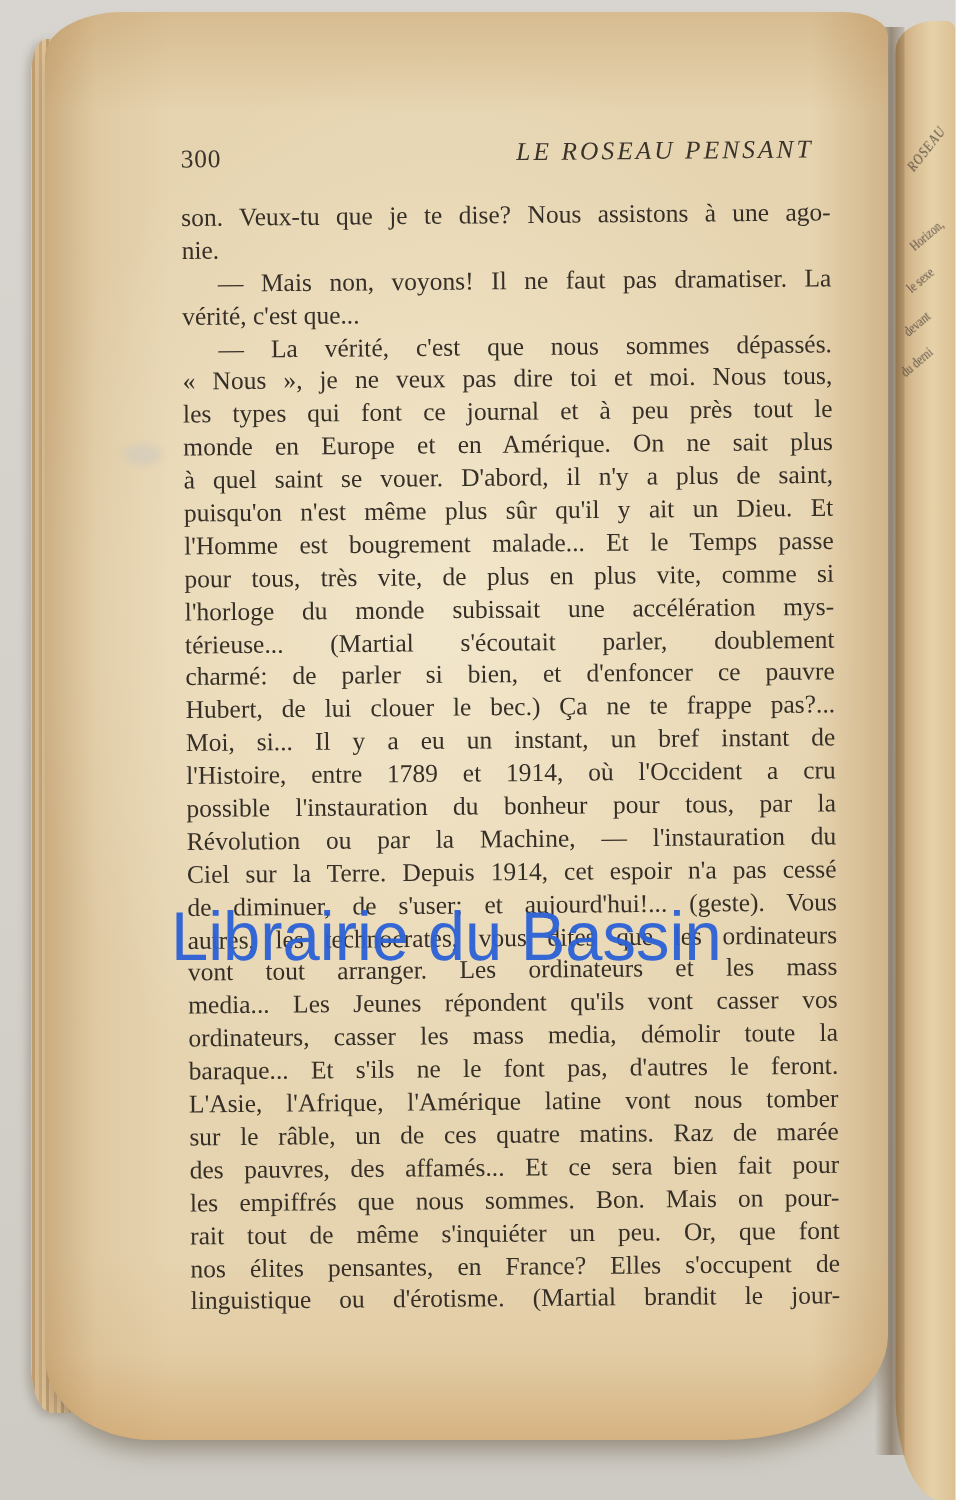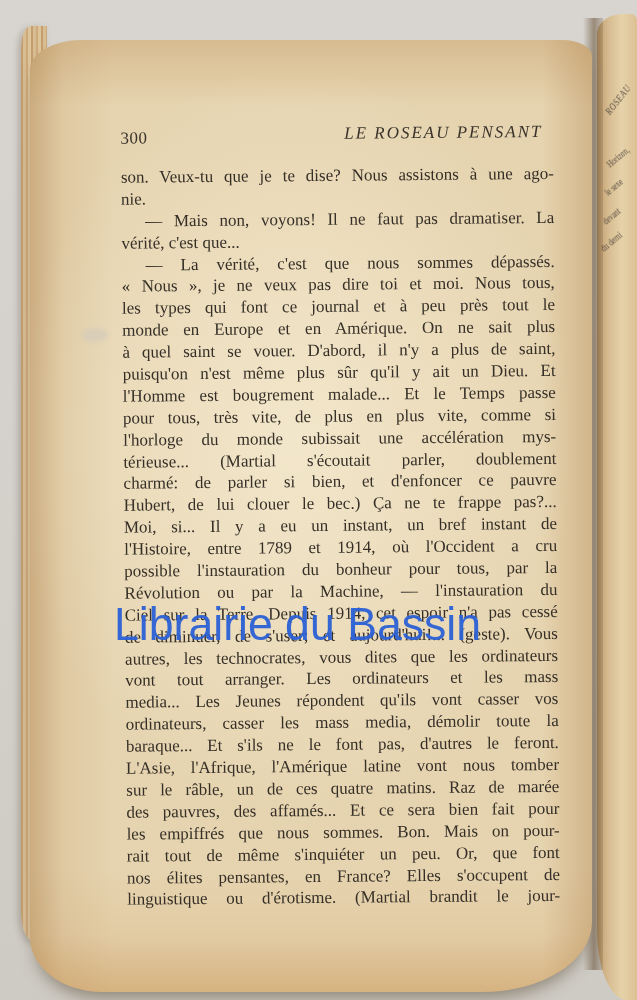--- a/index.html
+++ b/index.html
@@ -44,21 +44,20 @@
     position:absolute; left:30px; top:8px; width:562px; height:952px; z-index:4;
     background:
       radial-gradient(ellipse 70% 55% at 47% 42%, rgba(255,249,230,.50), rgba(255,249,230,0) 72%),
       linear-gradient(180deg, rgba(176,124,62,.28) 0%, rgba(176,124,62,0) 7%),
       linear-gradient(0deg, rgba(190,128,58,.40) 0%, rgba(190,128,58,.10) 6%, rgba(190,128,58,0) 13%),
       linear-gradient(90deg, rgba(160,108,48,.38) 0%, rgba(160,108,48,.10) 6%, rgba(160,108,48,0) 15%),
       linear-gradient(270deg, rgba(160,108,48,.30) 0%, rgba(160,108,48,0) 9%),
       #e6d4b0;
     border-radius:52px 30px 110px 72px / 30px 16px 70px 55px;
     box-shadow:0 12px 16px -6px rgba(95,80,58,.55);
-    margin-top:32px;
   }
   .page-content{ position:absolute; inset:0; transform:rotate(-0.5deg); transform-origin:50% 40%; }
   .page-header{ position:absolute; top:84px; left:93px; right:47px; height:24px; color:#39332b; }
   .page-number{ position:absolute; left:0; top:3px; font-size:17px; letter-spacing:.5px; }
   .running-title{
     position:absolute; right:0; top:0; font-size:17px; font-style:italic; letter-spacing:2px;
     white-space:nowrap;
   }
   .body-text{
     position:absolute; left:93px; top:125px; width:433px; color:#352f27;

